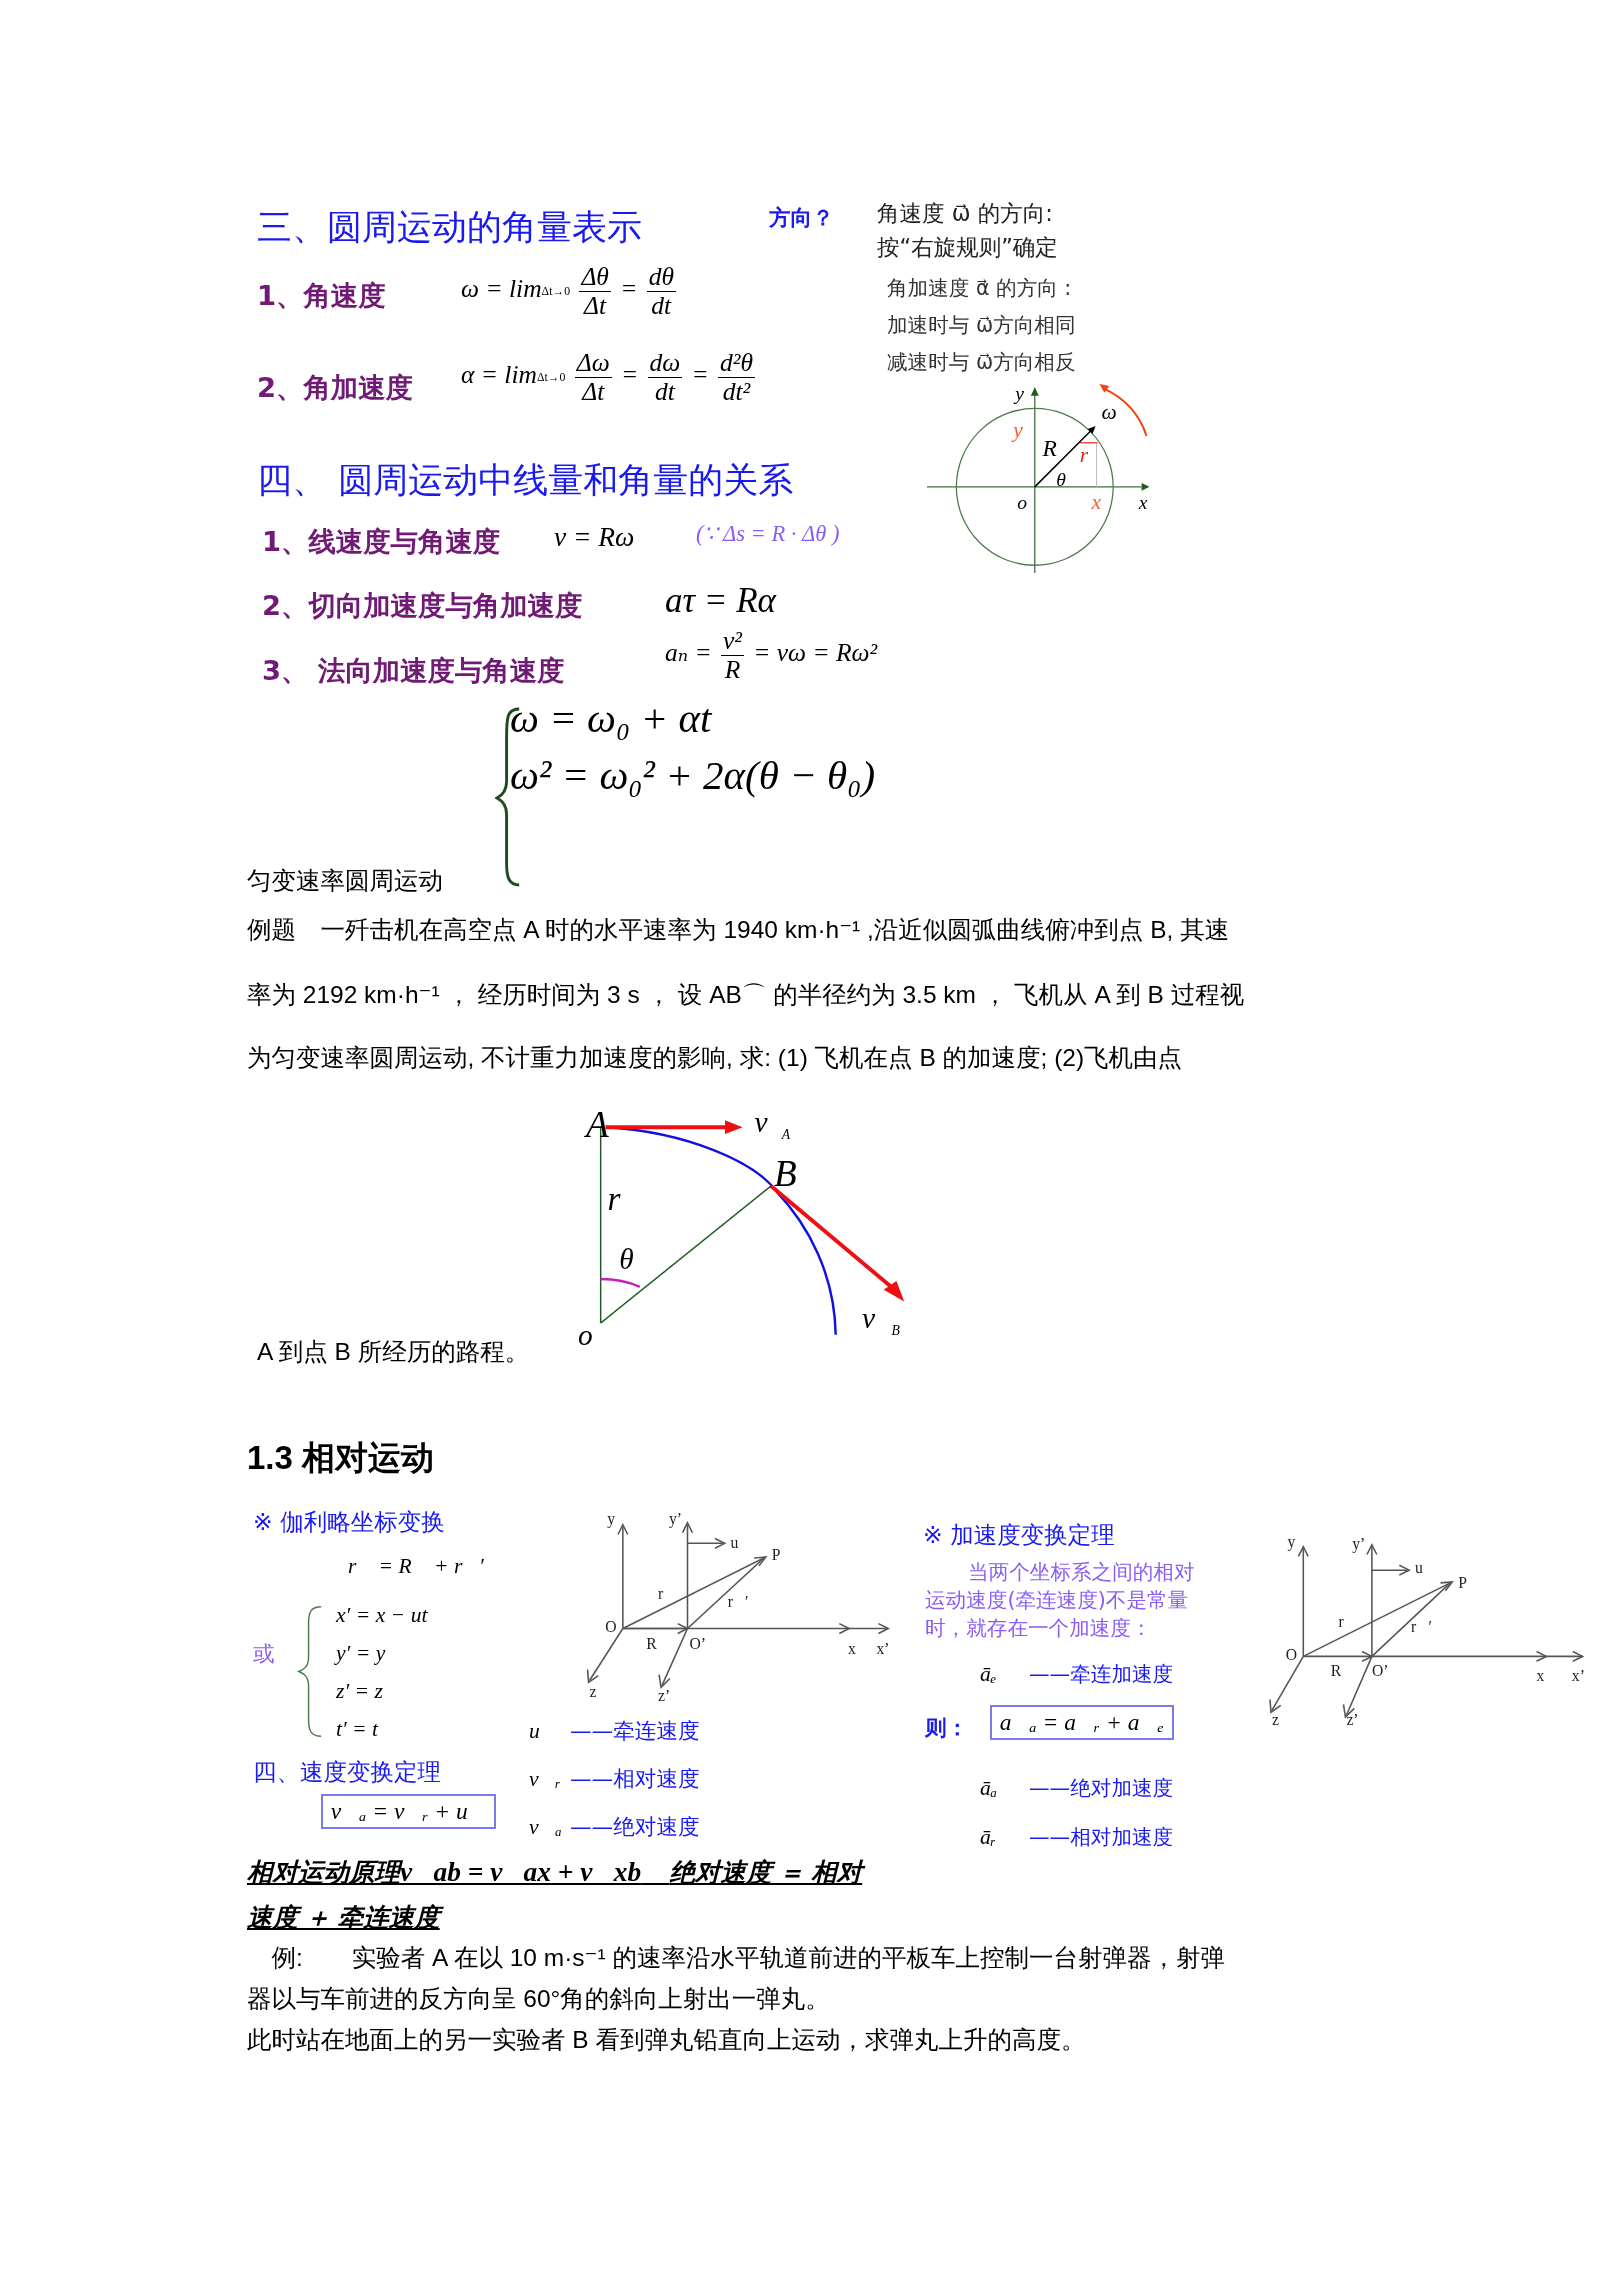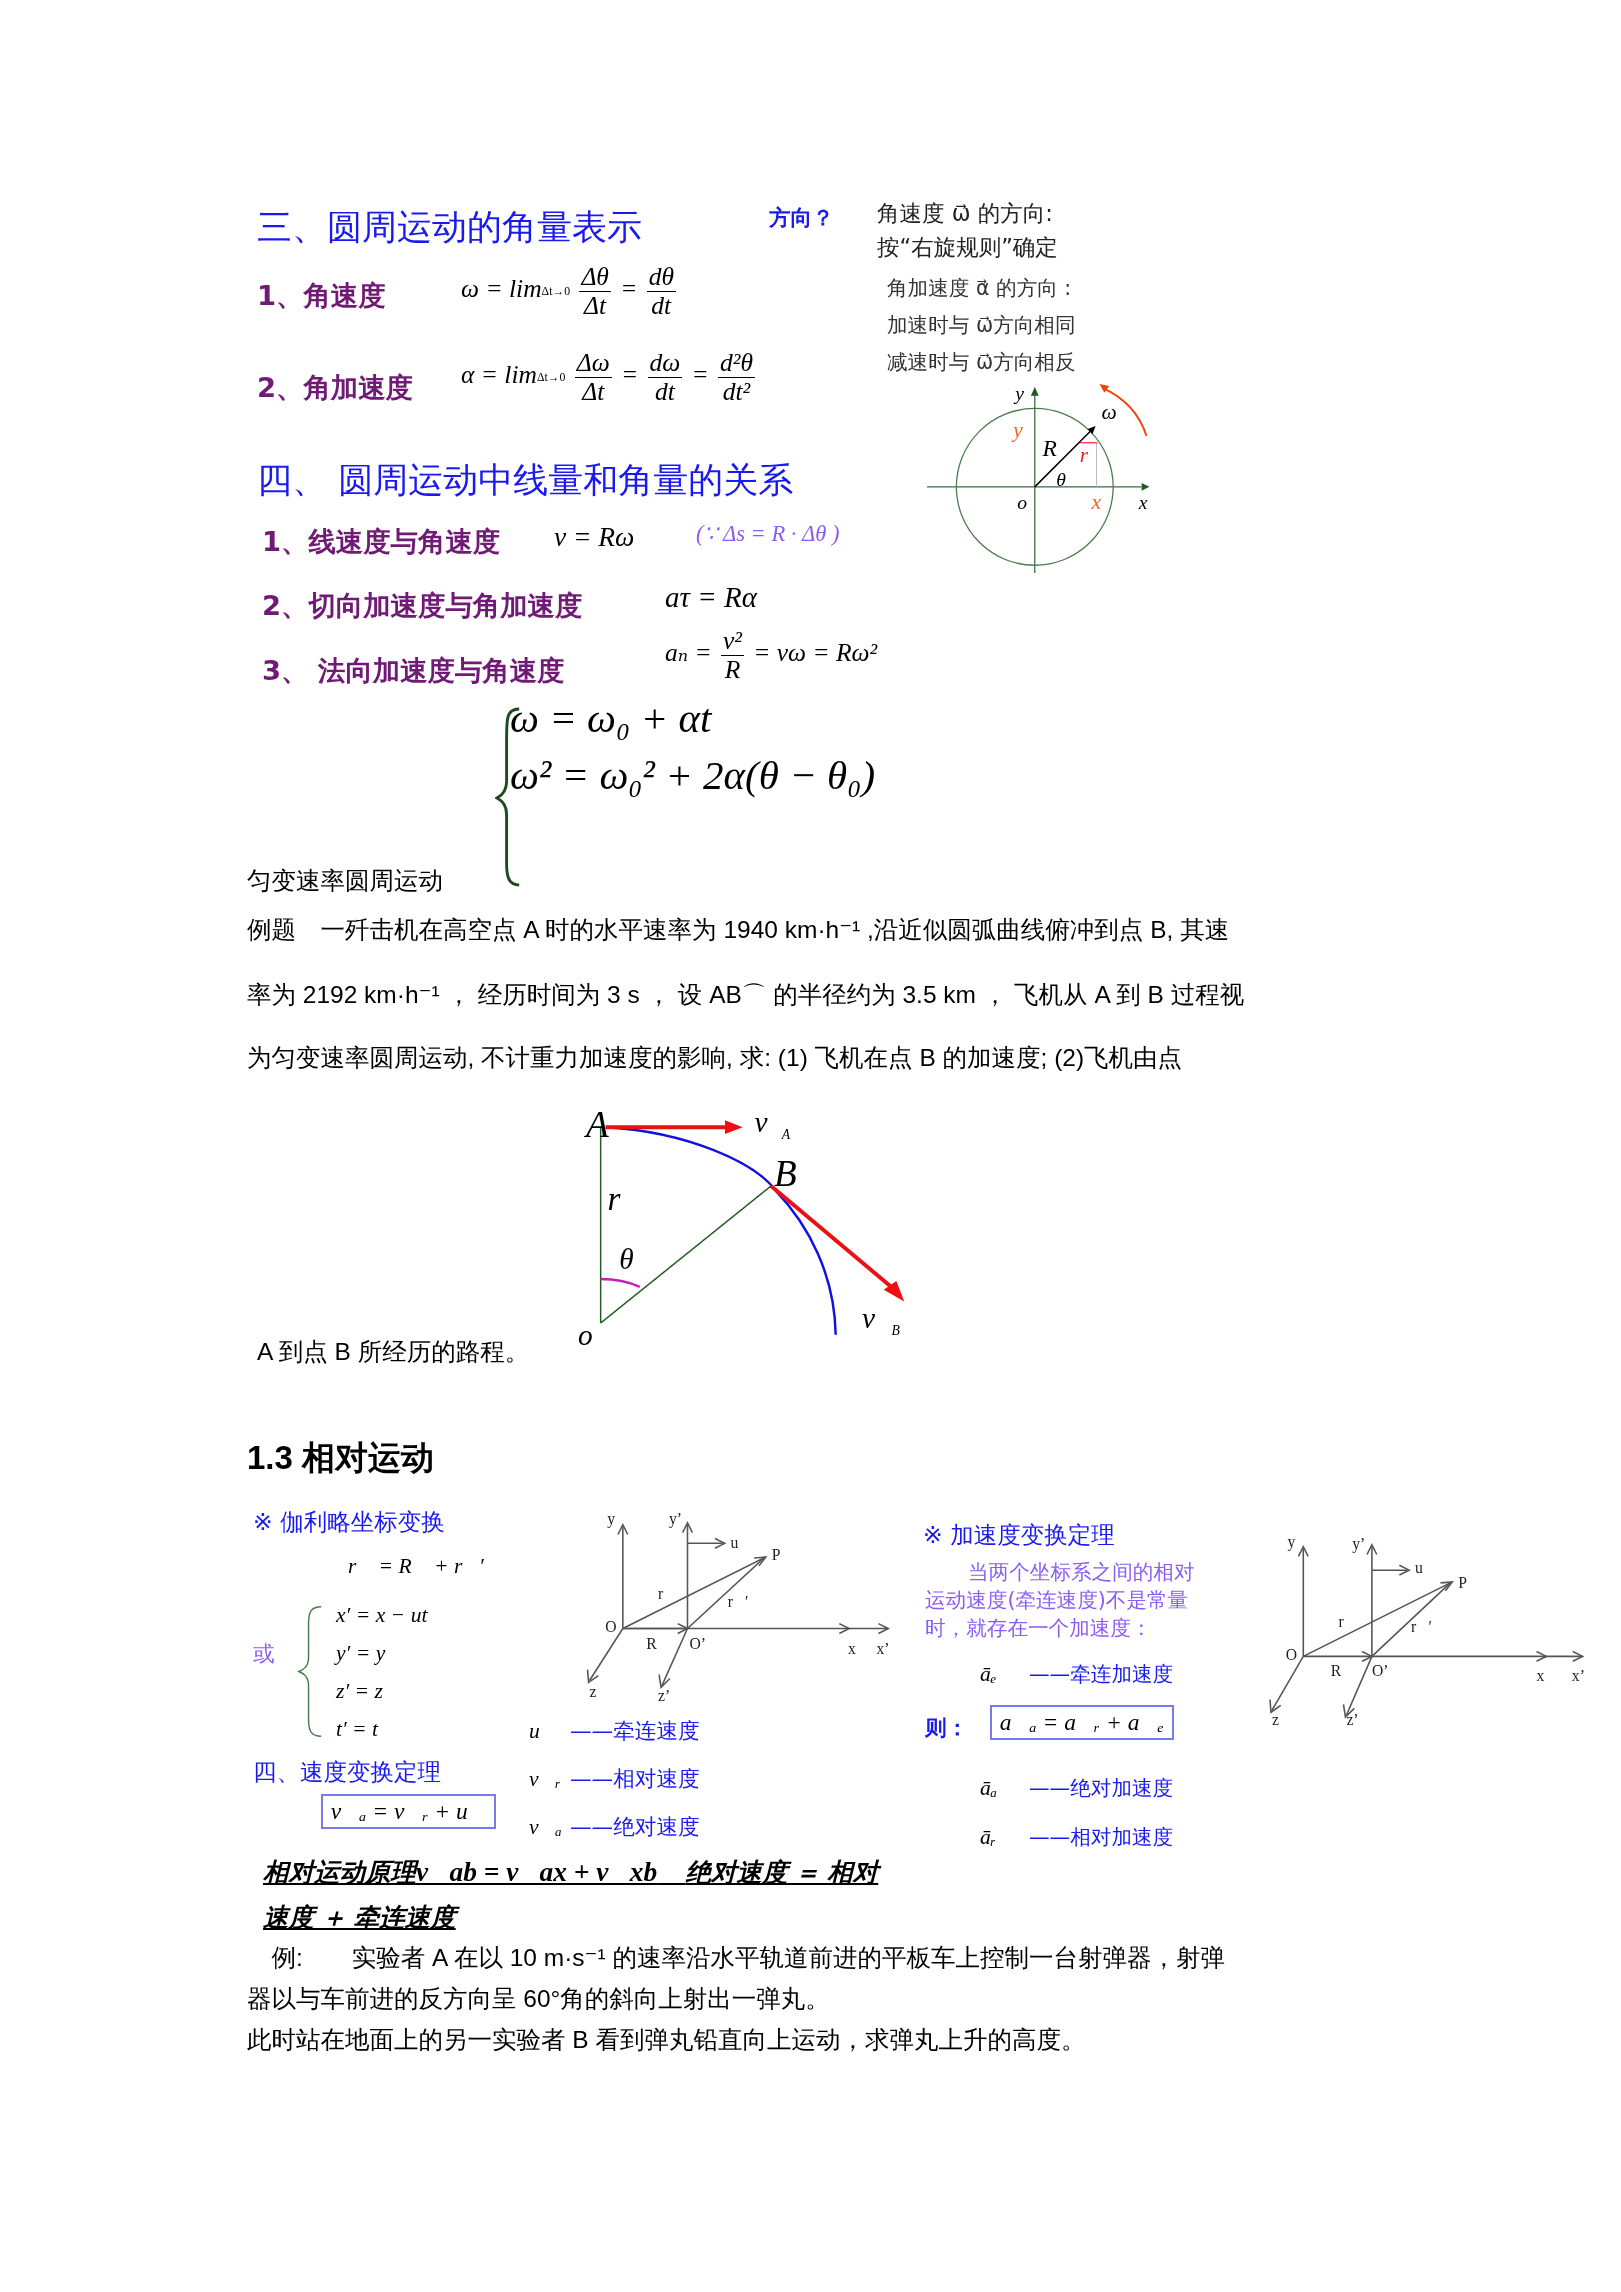--- a/index.html
+++ b/index.html
@@ -14,21 +14,21 @@
   .h1 { font-size:35px; }
   .h2 { font-size:27.4px; font-weight:bold; }
   .body { font-size:24.5px; font-family:"Liberation Sans","DejaVu Sans", sans-serif; }
   .math { font-family:"Liberation Serif","DejaVu Serif", serif; font-style:italic; font-size:25.5px; }
   .frac { display:inline-flex; flex-direction:column; align-items:center; vertical-align:middle; margin:0 2.9px; }
   .frac .num { border-bottom:1.5px solid #000; padding:0 2px; line-height:1.1; }
   .frac .den { line-height:1.1; }
   .lim { display:inline-flex; flex-direction:column; align-items:center; vertical-align:middle; font-style:normal; }
   .lim small { font-size:11.8px; }
   .box { border:2px solid #7a7ae8; padding:2px 7.8px; }
-  .u { text-decoration:underline; font-weight:bold; font-style:italic;margin-left:16px; }
+  .u { text-decoration:underline; font-weight:bold; font-style:italic; }
   svg text { font-family:"Liberation Serif","DejaVu Serif", serif; }
 </style>
 </head>
 <body>
 
 <div class="abs h1 blue" style="left:257px;top:204px;">三、圆周运动的角量表示</div>
 <div class="abs blue" style="left:769px;top:203px;font-size:21.6px;font-weight:bold;">方向？</div>
 
 <div class="abs h2 red" style="left:257px;top:278px;">1、角速度</div>
 <div class="abs math" style="left:461px;top:263px;">
@@ -97,21 +97,21 @@
   <text x="174" y="130" font-size="22" font-style="italic" fill="#ff5a2a">x</text>
 </svg>
 
 <div class="abs h1 blue" style="left:257px;top:457px;">四、 圆周运动中线量和角量的关系</div>
 
 <div class="abs h2 red" style="left:262px;top:524px;">1、线速度与角速度</div>
 <div class="abs math" style="left:554px;top:522px;font-size:27.4px;">v = Rω</div>
 <div class="abs math green" style="left:696px;top:520px;font-size:22.5px;">(∵ Δs = R · Δθ )</div>
 
 <div class="abs h2 red" style="left:262px;top:588px;">2、切向加速度与角加速度</div>
-<div class="abs math" style="left:665px;top:581px;font-size:29px;">aτ = Rα</div>
+<div class="abs math" style="left:665px;top:581px;font-size:35px;">aτ = Rα</div>
 
 <div class="abs h2 red" style="left:262px;top:653px;">3、 法向加速度与角速度</div>
 <div class="abs math" style="left:665px;top:627px;font-size:25.5px;">
   <span>aₙ =</span>
   <span class="frac">
       <span class="num">v²</span>
       <span class="den">R</span>
     </span>
   <span>= vω = Rω²</span>
 </div>

